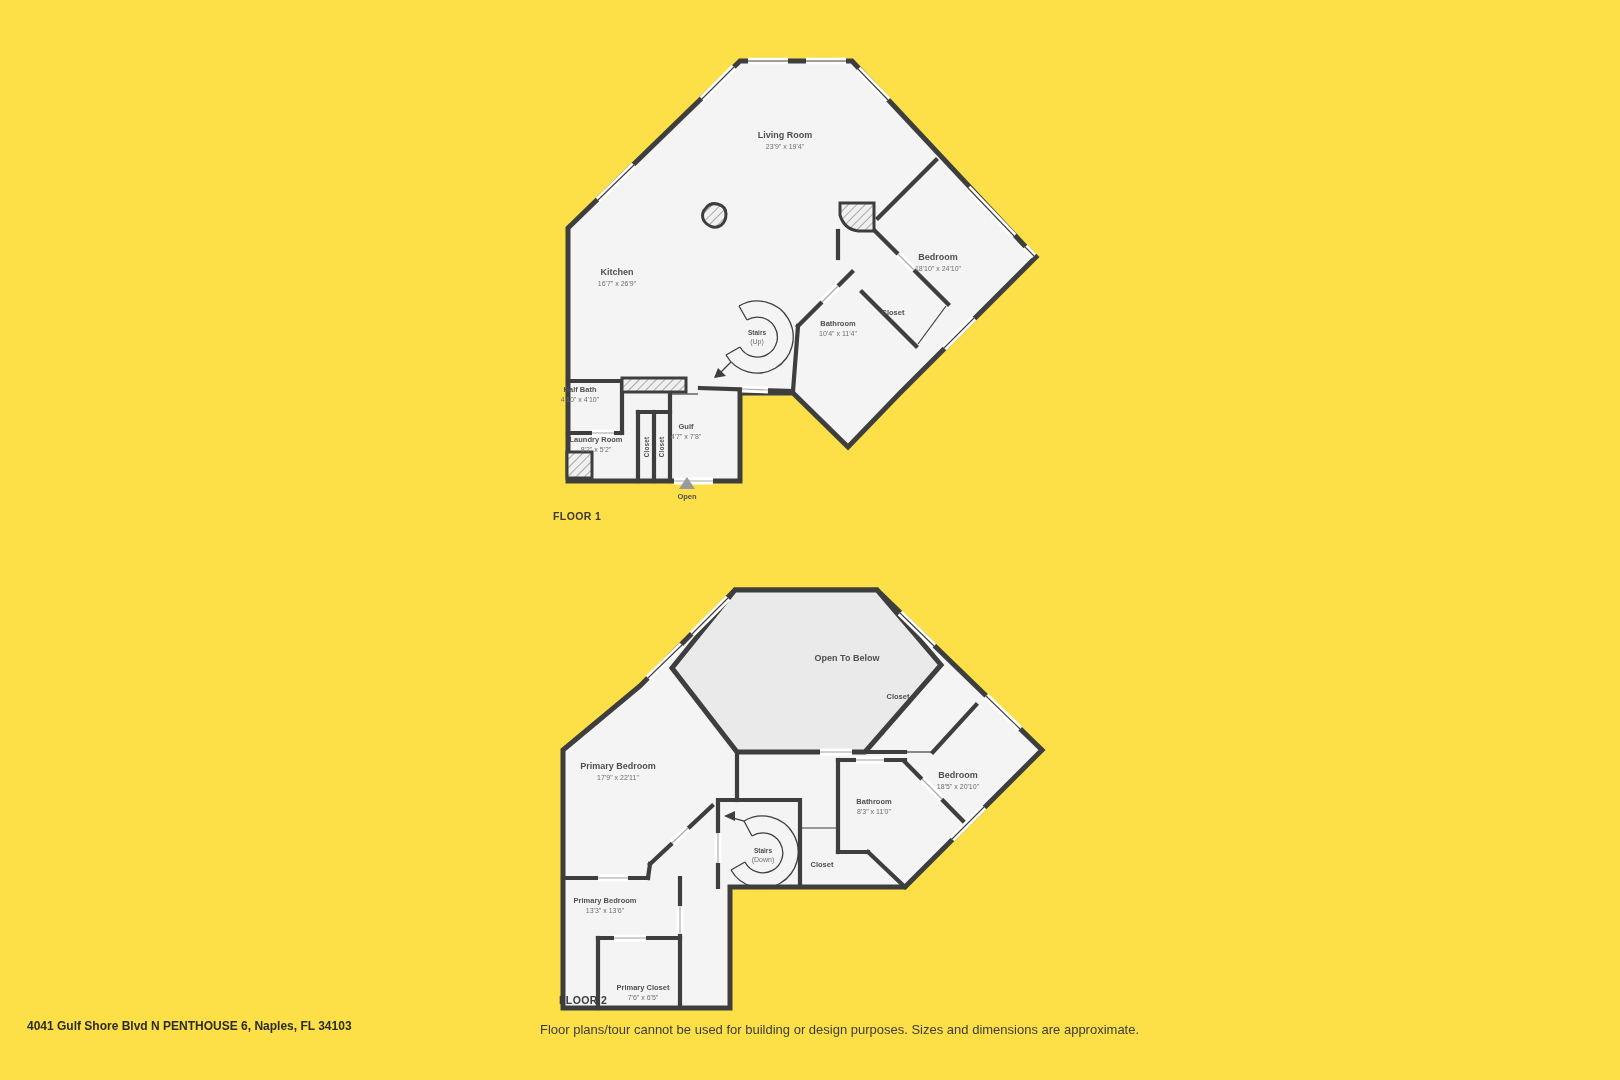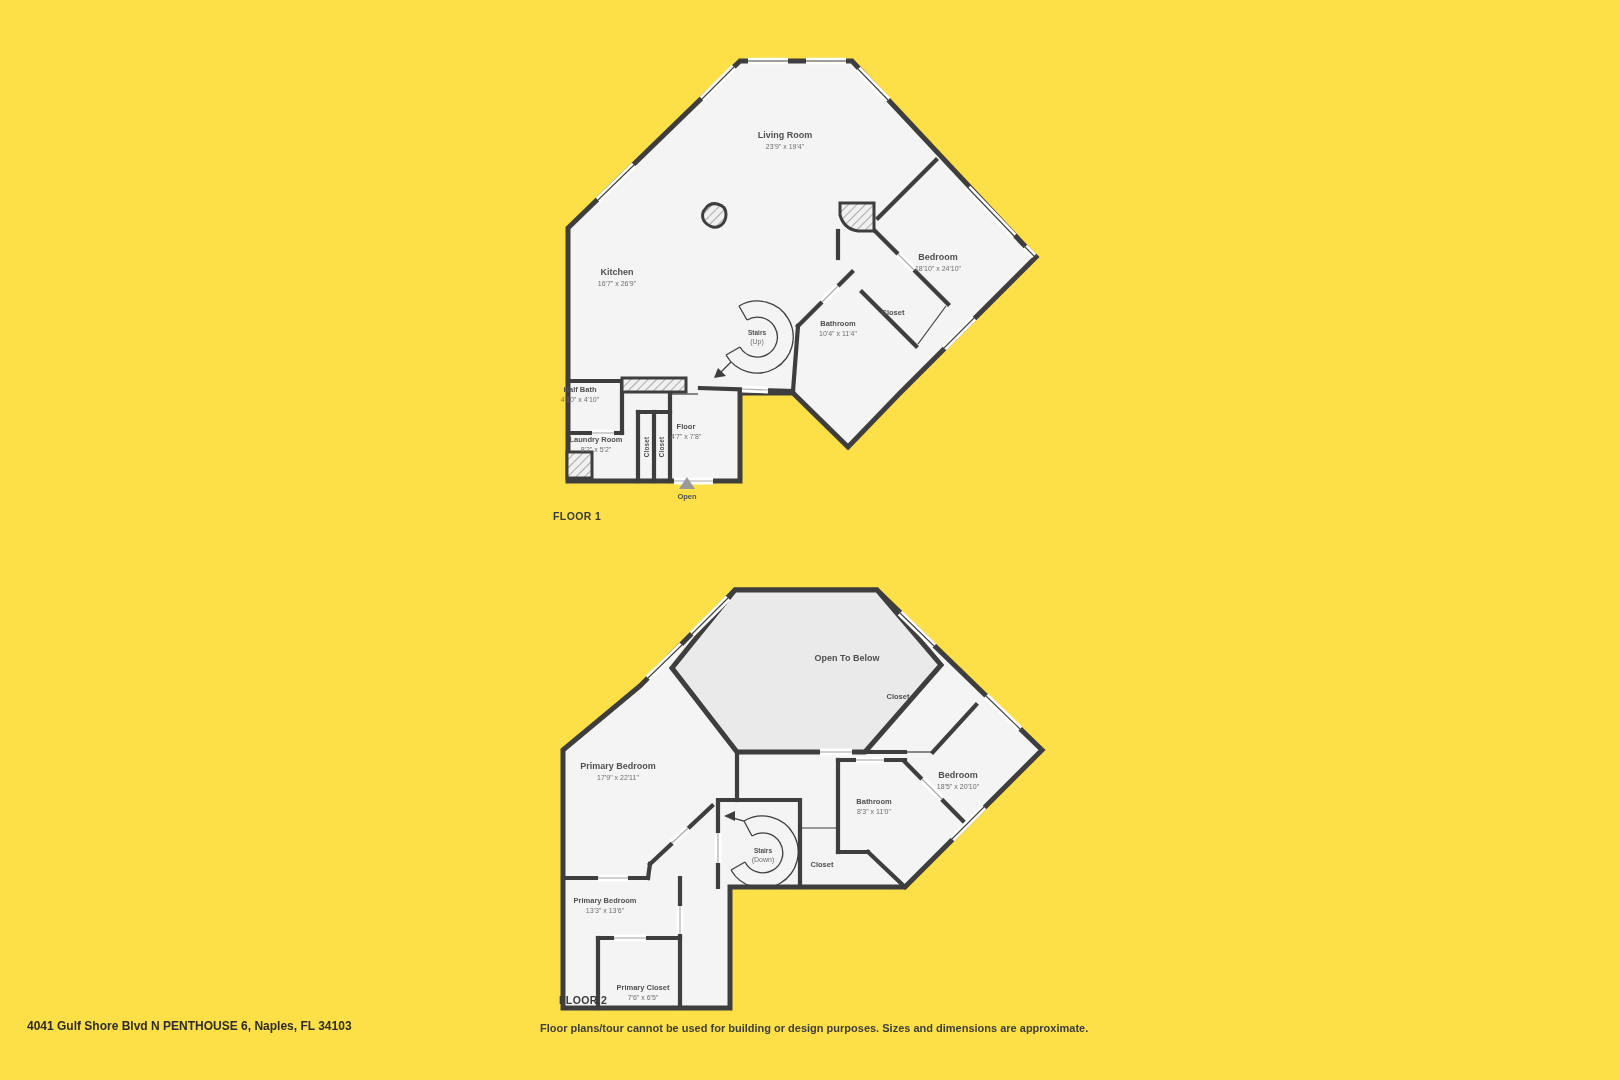--- a/index.html
+++ b/index.html
@@ -21,21 +21,21 @@
   .rlabel{position:absolute;transform:translate(-50%,-50%);text-align:center;
           color:#4f4f4f;font-size:9px;font-weight:700;line-height:1.3;white-space:nowrap;}
   .rdims{font-size:7px;font-weight:400;color:#6e6e6e;}
   .rdims:empty{display:none;}
   .small{font-size:7.5px;}
   .tiny{font-size:6.5px;}
   .rot{transform:translate(-50%,-50%) rotate(-90deg);font-size:6.3px;letter-spacing:0.2px;}
   .floor-label{position:absolute;transform:none;text-align:left;color:#3a3a3a;
                font-size:10.5px;font-weight:700;letter-spacing:0.4px;white-space:nowrap;}
   .address{position:absolute;color:#2b2b2b;font-size:12px;font-weight:700;white-space:nowrap;}
-  .disclaimer{position:absolute;color:#3c3c3c;font-size:11px;font-weight:700;white-space:nowrap;}
+  .disclaimer{position:absolute;color:#3c3c3c;font-size:13px;font-weight:400;white-space:nowrap;}
 </style>
 </head>
 <body>
 
 <div class="page">
 
   <svg width="1620" height="1080" viewBox="0 0 1620 1080">
     <defs>
       <pattern id="hatch" width="6" height="6" patternUnits="userSpaceOnUse" patternTransform="rotate(45)">
         <rect width="6" height="6" fill="#f0f0f0"></rect>
@@ -213,21 +213,21 @@
       <div>Laundry Room</div>
       <div class="rdims">8'2" x 5'2"</div>
     </div>
     <div class="rlabel rot" style="left:647px;top:447px;">
       <div>Closet</div>
     </div>
     <div class="rlabel rot" style="left:662px;top:447px;">
       <div>Closet</div>
     </div>
     <div class="rlabel small" style="left:686px;top:431px;">
-      <div>Floor</div>
+      <div>Gulf</div>
       <div class="rdims">4'7" x 7'8"</div>
     </div>
     <div class="rlabel tiny" style="left:757px;top:338px;">
       <div>Stairs</div>
       <div class="rdims">(Up)</div>
     </div>
     <div class="rlabel small" style="left:687px;top:497px;">
       <div>Open</div>
     </div>
     <div class="floor-label" style="left:553px;top:510px;">FLOOR 1</div>

